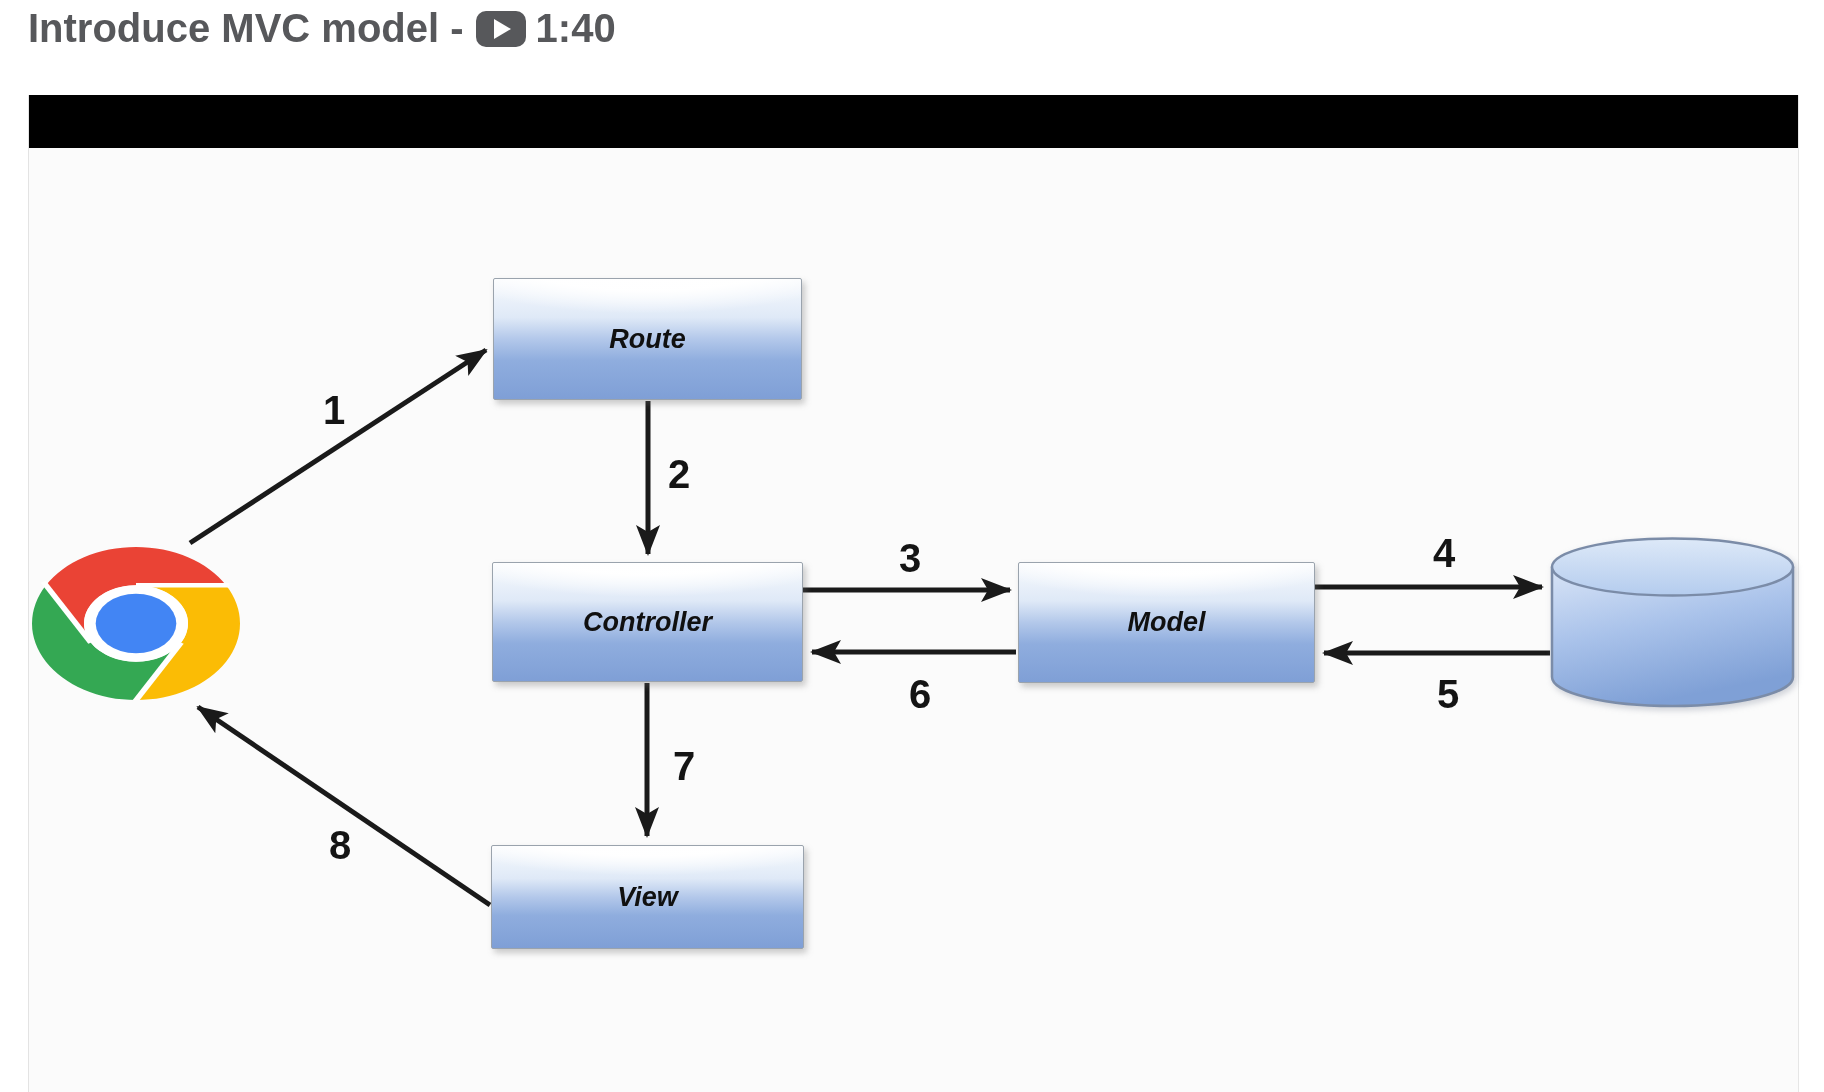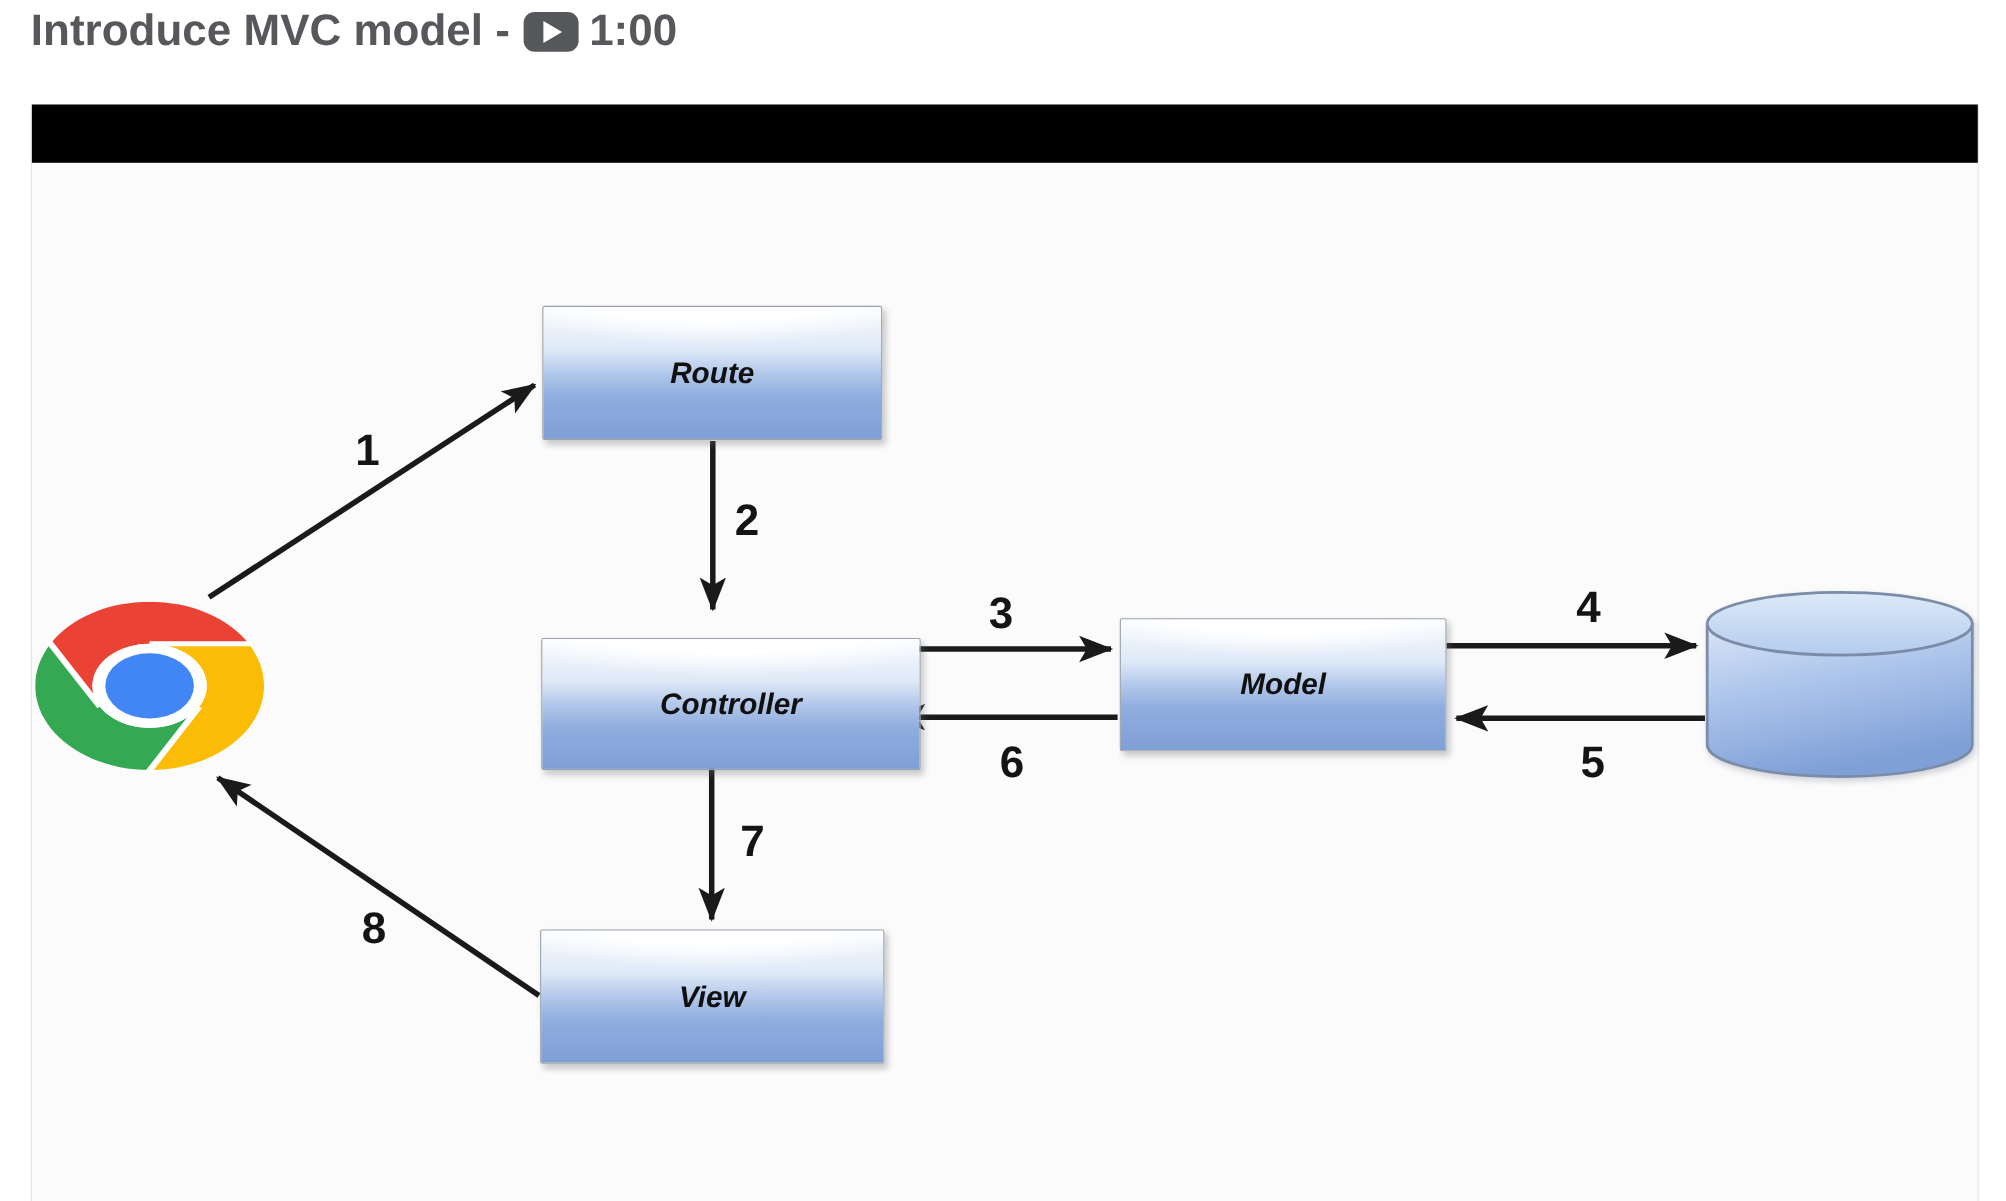--- a/index.html
+++ b/index.html
@@ -60,21 +60,21 @@
   .db-svg{filter:drop-shadow(2px 3px 3px rgba(120,130,150,.35));}
 </style>
 </head>
 <body>
 
 <h1 class="title">
   <span>Introduce MVC model -</span>
   <span class="play-badge">
     <span class="play-tri"></span>
   </span>
-  <span>1:00</span>
+  <span>1:40</span>
 </h1>
 
 <div class="player">
   <div class="player-topbar"></div>
 </div>
 
 <div class="diagram">
 
   <svg class="arrows" width="1824" height="1092" viewBox="0 0 1824 1092">
     <defs>
@@ -119,27 +119,27 @@
         <stop offset="1" stop-color="#b4ccee"></stop>
       </linearGradient>
     </defs>
     <path d="M2,30 L2,140 A120.5,29 0 0 0 243,140 L243,30 Z" fill="url(#dbg)" stroke="#7b8ca8" stroke-width="2.5" stroke-linejoin="round"></path>
     <ellipse cx="122.5" cy="30" rx="120.5" ry="28.5" fill="url(#dbt)" stroke="#7b8ca8" stroke-width="2.5"></ellipse>
   </svg>
 
   <div class="node" style="left:493px;top:278px;width:309px;height:122px;">
     <span>Route</span>
   </div>
-  <div class="node" style="left:492px;top:580px;width:345px;height:120px;">
+  <div class="node" style="left:492px;top:562px;width:311px;height:120px;">
     <span>Controller</span>
   </div>
   <div class="node" style="left:1018px;top:562px;width:297px;height:121px;">
     <span>Model</span>
   </div>
-  <div class="node" style="left:491px;top:845px;width:313px;height:122px;">
+  <div class="node" style="left:491px;top:845px;width:313px;height:104px;">
     <span>View</span>
   </div>
 
   <div class="num" style="left:334px;top:410px;">1</div>
   <div class="num" style="left:679px;top:474px;">2</div>
   <div class="num" style="left:910px;top:558px;">3</div>
   <div class="num" style="left:1444px;top:553px;">4</div>
   <div class="num" style="left:1448px;top:694px;">5</div>
   <div class="num" style="left:920px;top:694px;">6</div>
   <div class="num" style="left:684px;top:766px;">7</div>

